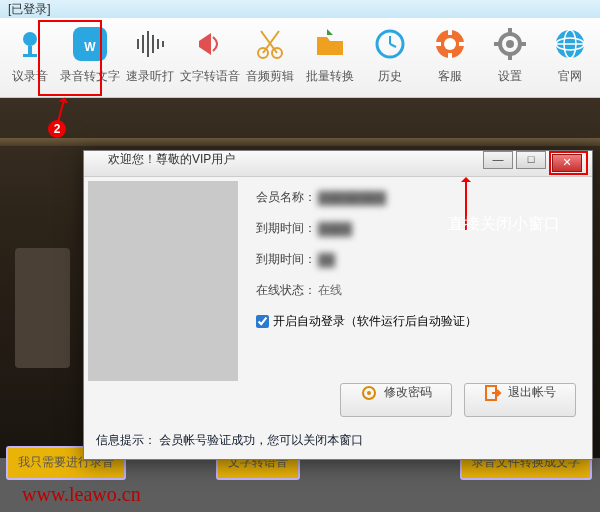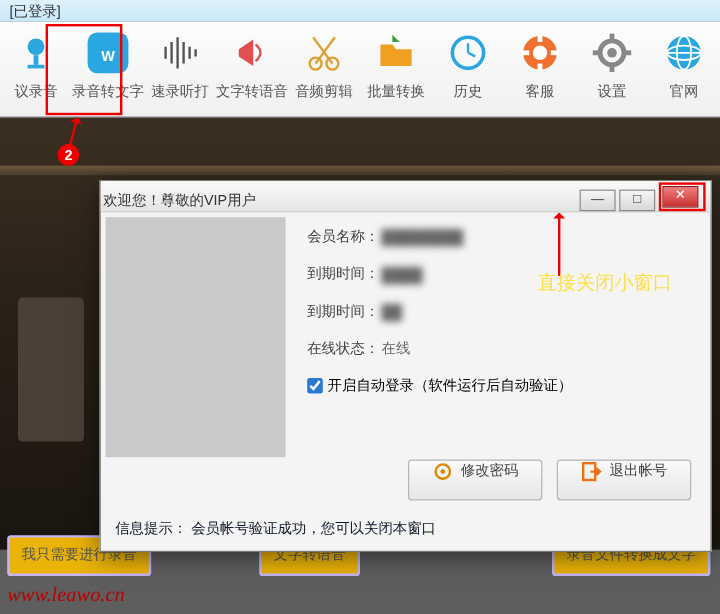--- a/index.html
+++ b/index.html
@@ -11,46 +11,46 @@
 .tool .lb{color:#555}
 .hl{position:absolute;border:2px solid #e00;left:38px;top:20px;width:64px;height:76px;z-index:5;pointer-events:none}
 .bg{height:360px;background:linear-gradient(180deg,#3a2f22 0%,#2b2218 40%,#1a1510 100%);position:relative}
 .bg:before,.bg:after{content:"";position:absolute;background:rgba(255,255,255,.02)}
 .bg:before{left:0;top:40px;width:100%;height:8px;background:linear-gradient(#6d5a3d,#4a3d28)}
 .bg:after{left:15px;top:150px;width:55px;height:120px;background:#4a4035;border-radius:4px}
 .badge{position:absolute;width:18px;height:18px;border-radius:50%;background:#e00;color:#fff;text-align:center;line-height:18px;font-weight:bold;z-index:6}
 .b2{left:48px;top:120px}
 .b1{left:433px;top:228px}
 .dialog{position:absolute;left:83px;top:150px;width:510px;height:310px;background:#f4f4f4;border:1px solid #7a7a7a;box-shadow:0 4px 20px rgba(0,0,0,.5);z-index:10}
-.dlg-tb{height:26px;background:linear-gradient(#fafafa,#e4e4e4);display:flex;align-items:flex-end;padding-left:2px;border-bottom:1px solid #ccc}
+.dlg-tb{height:26px;background:linear-gradient(#fafafa,#e4e4e4);display:flex;align-items:flex-start;padding-left:24px;border-bottom:1px solid #ccc}
 .dlg-tb .ttl{flex:1;color:#333}
 .wbtn{width:30px;height:18px;border:1px solid #8a8a8a;background:linear-gradient(#f5f5f5,#d8d8d8);margin-right:3px;text-align:center;line-height:15px;color:#333;cursor:pointer;font-size:11px}
 .wbtn.cl{background:linear-gradient(#f08080,#c93030);color:#fff;border-color:#8b1a1a}
 .wbtn-wrap{border:2px solid #e00;padding:1px;margin-right:4px}
 .dlg-body{display:flex;padding:4px;gap:18px;height:240px}
 .photo{width:150px;height:200px;background:#c9c9c9}
 .info{flex:1;padding-top:8px}
 .row{margin-bottom:14px;color:#444;display:flex;align-items:center}
 .row .k{width:62px}
 .row .v{color:#666}
 .blur{filter:blur(3px);color:#aaa}
 .chk{display:flex;align-items:center;gap:4px;margin-top:8px}
 .chk input{accent-color:#2a7ad1}
 .btns{position:absolute;right:16px;bottom:42px;display:flex;gap:12px}
 .btn{width:112px;height:34px;background:linear-gradient(#fafafa,#e6e6e6);border:1px solid #b5b5b5;border-radius:3px;display:flex;align-items:flex-start;justify-content:center;gap:6px;cursor:pointer;color:#444}
 .foot{position:absolute;left:12px;bottom:10px;color:#0f172a}
-.ann{position:absolute;left:448px;top:226px;color:#fde047;font-size:16px;z-index:12}
+.ann{position:absolute;left:448px;top:214px;color:#ffffff;font-size:16px;z-index:12}
 .arrow{position:absolute;z-index:11;pointer-events:none}
 .ar1{left:465px;top:178px;width:2px;height:52px;background:#e00}
 .ar1:before{content:"";position:absolute;top:-6px;left:-4px;border:5px solid transparent;border-bottom-color:#e00}
 .ar2{left:60px;top:98px;width:2px;height:26px;background:#e00;transform:rotate(15deg)}
 .ar2:before{content:"";position:absolute;top:-6px;left:-4px;border:5px solid transparent;border-bottom-color:#e00}
 .bottom-row{position:absolute;left:0;bottom:32px;width:100%;height:34px;display:flex;gap:10px;padding:0 6px}
 .card{background:#eab308;border:2px solid #c4b5fd;border-radius:3px;padding:6px 10px;color:#555;flex:0 0 auto}
-.wm{position:absolute;left:6px;bottom:6px;color:#b00;font-family:"Times New Roman",serif;font-size:17px;font-style:italic;z-index:20}
+.wm{position:absolute;left:22px;bottom:6px;color:#b00;font-family:"Times New Roman",serif;font-size:20px;z-index:20}
 svg{display:block}
 </style>
 </head>
 <body>
 
 <div class="title-bar">
   <span>[已登录]</span>
 </div>
 
 <div class="toolbar">

